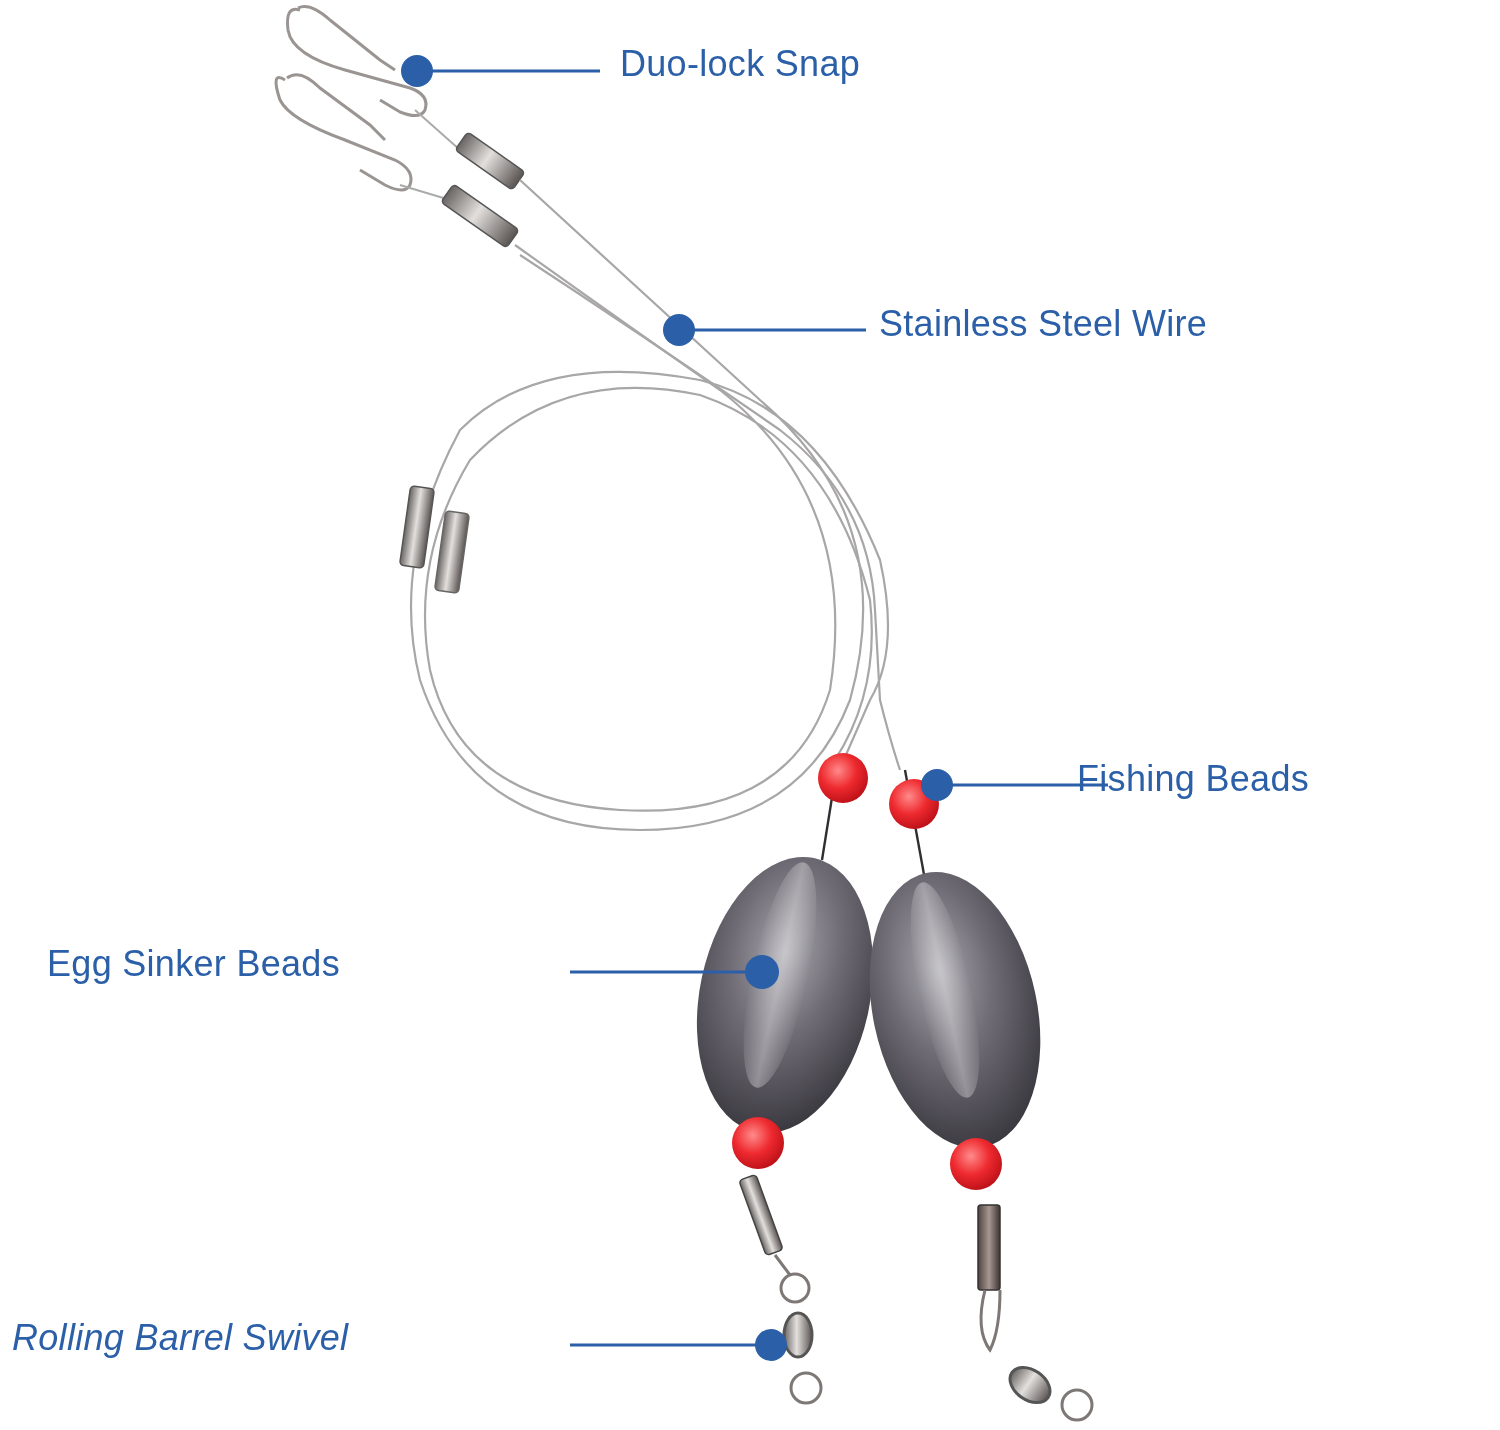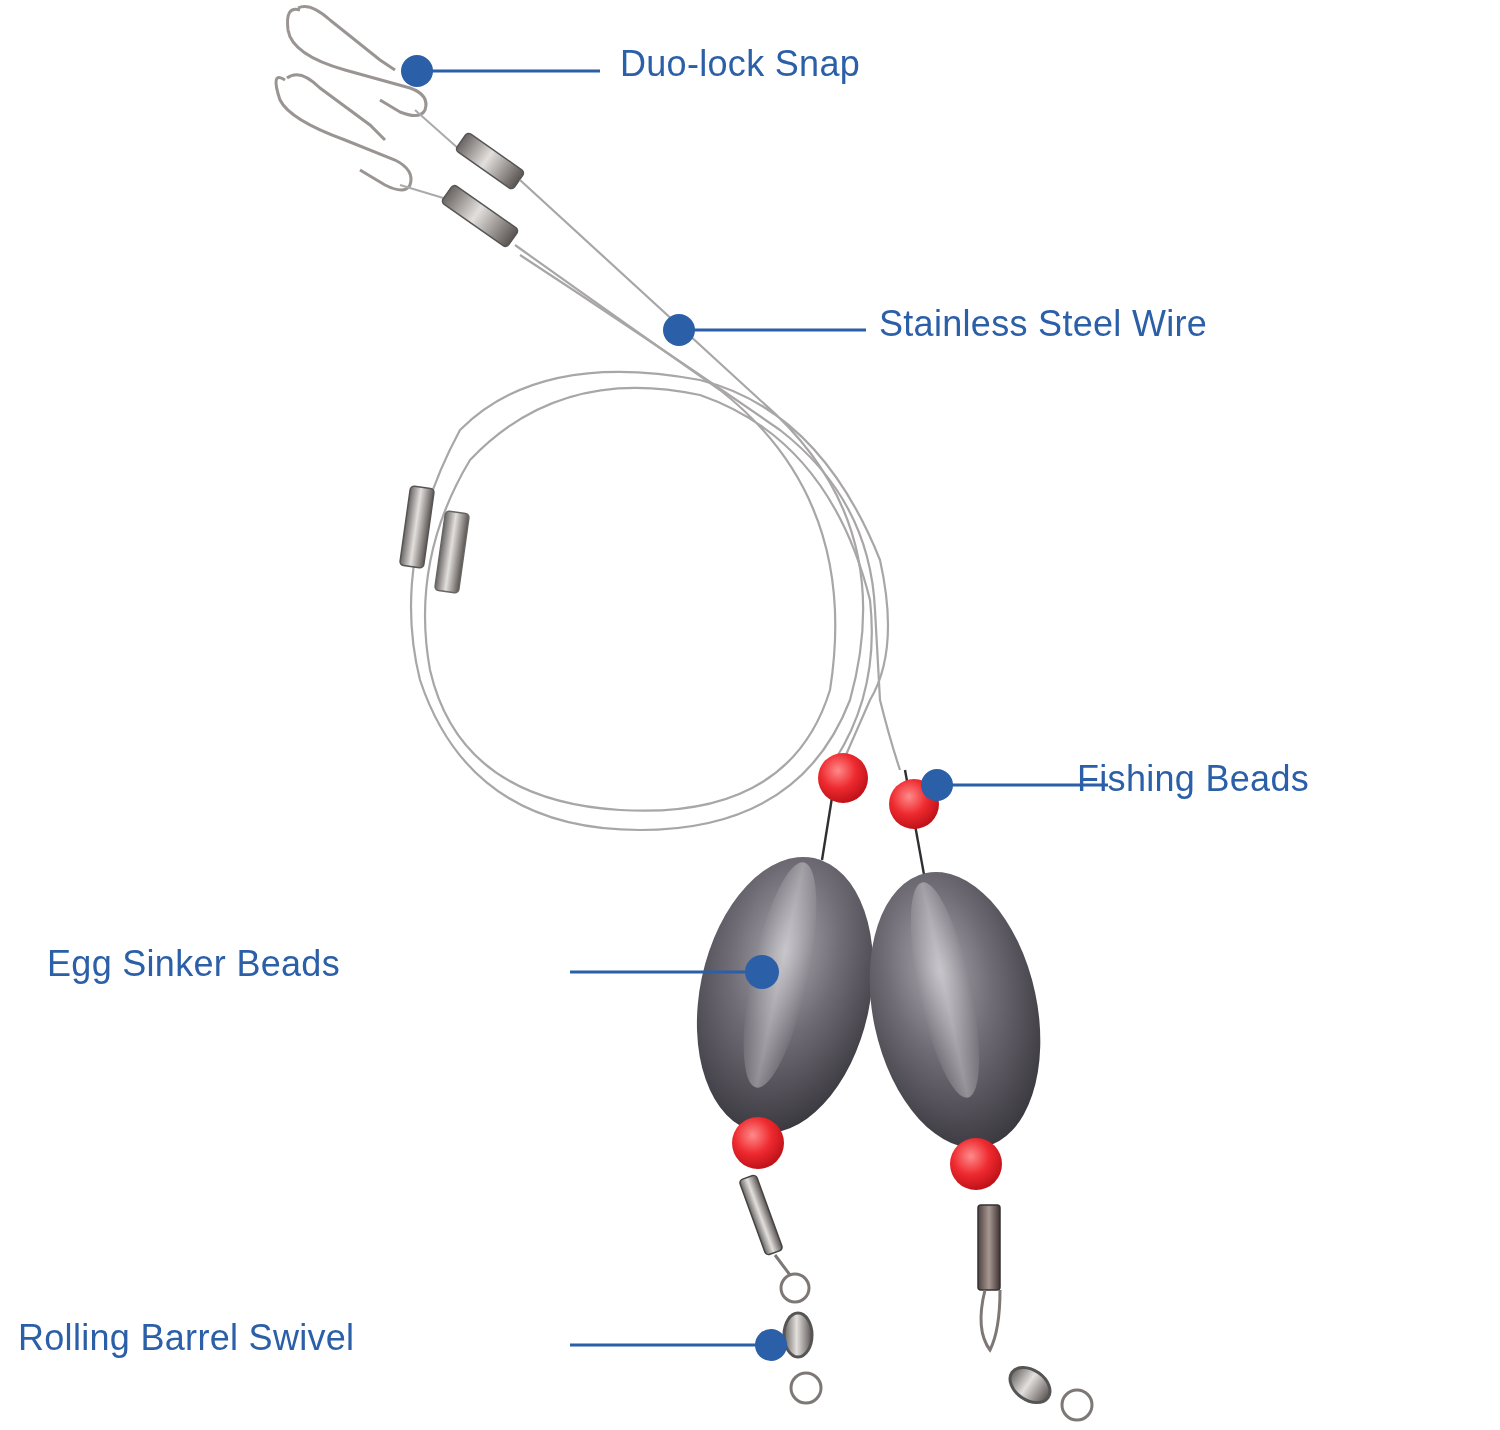--- a/index.html
+++ b/index.html
@@ -123,13 +123,13 @@
   <g>
     <line x1="570" y1="1345" x2="770" y2="1345" stroke="#2b5fa8" stroke-width="3"></line>
     <circle cx="771" cy="1345" r="16" fill="#2b5fa8"></circle>
   </g>
 </svg>
 
 <div class="label" style="left:620px; top:46px;">Duo-lock Snap</div>
 <div class="label" style="left:879px; top:306px;">Stainless Steel Wire</div>
 <div class="label" style="left:1077px; top:761px;">Fishing Beads</div>
 <div class="label" style="left:47px; top:946px;">Egg Sinker Beads</div>
-<div class="label" style="left:18px; top:1320px;">Rolling Barrel Swivel</div>
+<div class="label" style="left:12px; top:1320px;font-style:italic;">Rolling Barrel Swivel</div>
 
 </body></html>

